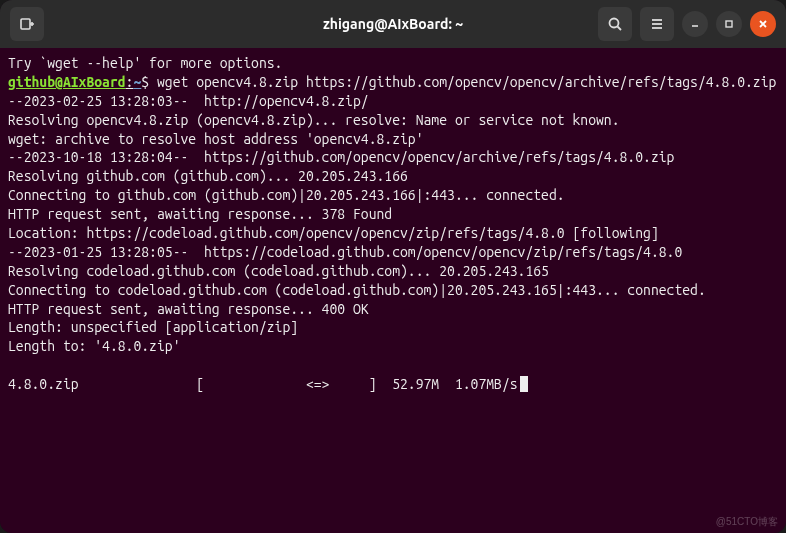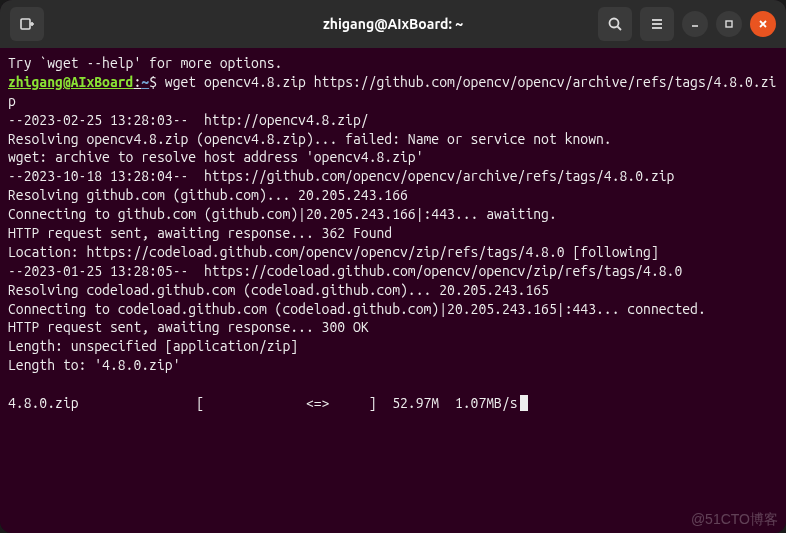--- a/index.html
+++ b/index.html
@@ -121,21 +121,21 @@
       height: 16px;
       background: #eeeeee;
       vertical-align: text-bottom;
       margin-left: 2px;
     }
     .watermark {
       position: absolute;
       bottom: 4px;
       right: 8px;
       color: rgba(255,255,255,0.25);
-      font-size: 14px;
+      font-size: 10px;
       font-family: sans-serif;
     }
   </style>
 </head>
 <body>
 
 <div class="window">
   <div class="titlebar">
     <div class="titlebar-left">
       <div class="new-tab-btn">
@@ -174,32 +174,32 @@
       <div class="win-control close">
         <svg viewBox="0 0 12 12" fill="none" stroke="#fff" stroke-width="1.8">
           <line x1="3" y1="3" x2="9" y2="9"></line>
           <line x1="9" y1="3" x2="3" y2="9"></line>
         </svg>
       </div>
     </div>
   </div>
 
   <div class="terminal-body"><span>Try `wget --help' for more options.</span>
-<span class="prompt-user underline">zhigang@AIxBoard</span><span class="prompt-sep underline">:</span><span class="prompt-path underline">~</span><span class="prompt-sep">$</span><span> wget opencv4.8.zip https://github.com/opencv/opencv/archive/refs/tags/4.8.0.zip</span>
+<span class="prompt-user underline">github@AIxBoard</span><span class="prompt-sep underline">:</span><span class="prompt-path underline">~</span><span class="prompt-sep">$</span><span> wget opencv4.8.zip https://github.com/opencv/opencv/archive/refs/tags/4.8.0.zip</span>
 <span>--2023-02-25 13:28:03--  http://opencv4.8.zip/</span>
-<span>Resolving opencv4.8.zip (opencv4.8.zip)... failed: Name or service not known.</span>
+<span>Resolving opencv4.8.zip (opencv4.8.zip)... resolve: Name or service not known.</span>
 <span>wget: archive to resolve host address 'opencv4.8.zip'</span>
 <span>--2023-10-18 13:28:04--  https://github.com/opencv/opencv/archive/refs/tags/4.8.0.zip</span>
 <span>Resolving github.com (github.com)... 20.205.243.166</span>
-<span>Connecting to github.com (github.com)|20.205.243.166|:443... awaiting.</span>
-<span>HTTP request sent, awaiting response... 362 Found</span>
+<span>Connecting to github.com (github.com)|20.205.243.166|:443... connected.</span>
+<span>HTTP request sent, awaiting response... 378 Found</span>
 <span>Location: https://codeload.github.com/opencv/opencv/zip/refs/tags/4.8.0 [following]</span>
 <span>--2023-01-25 13:28:05--  https://codeload.github.com/opencv/opencv/zip/refs/tags/4.8.0</span>
 <span>Resolving codeload.github.com (codeload.github.com)... 20.205.243.165</span>
 <span>Connecting to codeload.github.com (codeload.github.com)|20.205.243.165|:443... connected.</span>
-<span>HTTP request sent, awaiting response... 300 OK</span>
+<span>HTTP request sent, awaiting response... 400 OK</span>
 <span>Length: unspecified [application/zip]</span>
 <span>Length to: '4.8.0.zip'</span>
 <span></span>
 <span>4.8.0.zip               [             &lt;=&gt;     ]  52.97M  1.07MB/s</span><span class="cursor"></span></div>
 
   <div class="watermark">@51CTO博客</div>
 </div>
 
 </body></html>

